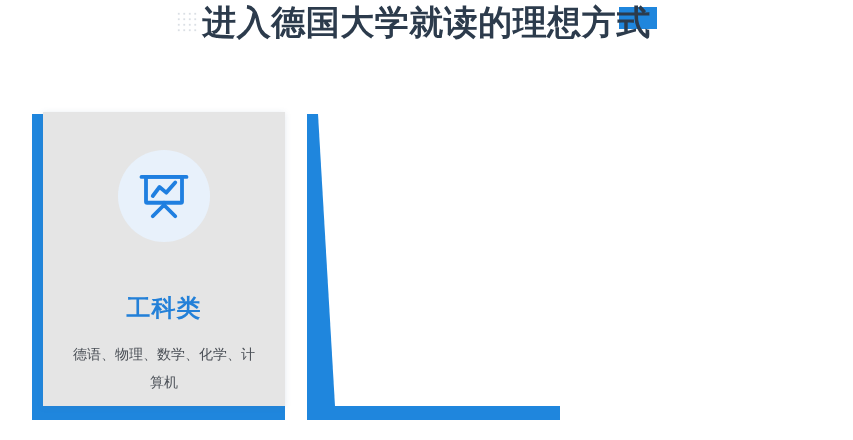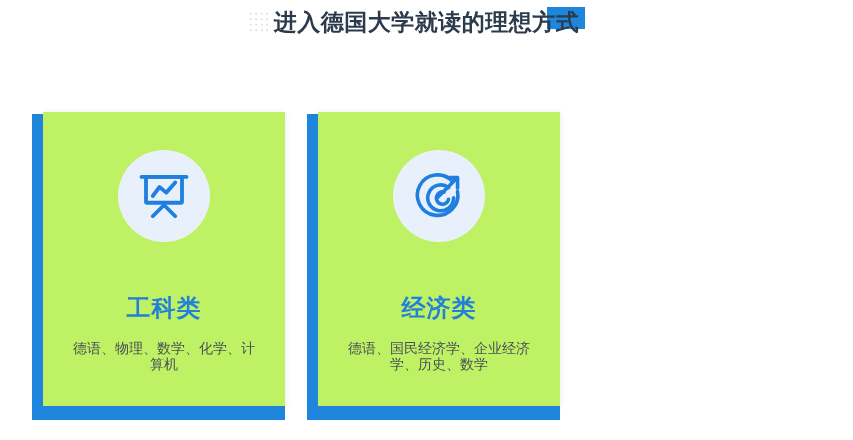--- a/index.html
+++ b/index.html
@@ -55,21 +55,21 @@
     right: -6px;
     top: 3px;
     width: 38px;
     height: 22px;
     background: #1f86dd;
     z-index: 1;
   }
   .page-title {
     position: relative;
     z-index: 2;
-    font-size: 23px;
+    font-size: 34px;
     font-weight: bold;
     color: #2c3b4c;
     letter-spacing: 0.5px;
     font-family: "DejaVu Sans", "Liberation Sans", sans-serif;
   }
 
   
   .cards {
     position: absolute;
     left: 30px;
@@ -97,21 +97,21 @@
     z-index: 1;
     pointer-events: none;
   }
 
   .card-body {
     position: absolute;
     left: 13px;
     top: 2px;
     width: 242px;
     height: 294px;
-    background: #bef264;
+    background: #e5e5e5;
     box-shadow: 0 1px 6px rgba(90,120,160,0.16);
     z-index: 2;
   }
 
   .icon-circle {
     position: absolute;
     left: 50%;
     transform: translateX(-50%);
     top: 38px;
     width: 92px;
@@ -136,21 +136,21 @@
     letter-spacing: 1px;
     font-family: "DejaVu Sans", "Liberation Sans", sans-serif;
   }
   .card-desc {
     position: absolute;
     left: 26px;
     top: 228px;
     width: 190px;
     text-align: center;
     font-size: 14px;
-    line-height: 16px;
+    line-height: 28px;
     color: #4a4f56;
     font-family: "DejaVu Sans", "Liberation Sans", sans-serif;
   }
 </style>
 </head>
 <body>
 
 <div class="header">
   <div class="title-wrap">
     <span class="title-inner">
@@ -184,31 +184,16 @@
       <div class="card-title">工科类</div>
       <div class="card-desc">德语、物理、数学、化学、计算机</div>
     </div>
   </div>
 
   <div class="card c1">
     <svg class="card-accent" viewBox="0 0 256 310">
       <polygon points="2,4 13,4 30,296 2,296" fill="#1f86dd"></polygon>
       <rect x="2" y="296" width="253" height="14" fill="#1f86dd"></rect>
     </svg>
-    <div class="card-body">
-      <div class="icon-circle">
-        <span>
-          <svg width="54" height="54" viewBox="0 0 48 48" fill="none" stroke="#1f7fe0" stroke-width="3.2" stroke-linecap="round" stroke-linejoin="round">
-            <path d="M36 11 A18 18 0 1 0 40.5 20"></path>
-            <path d="M32.5 16.5 A11.5 11.5 0 1 0 37 25.5"></path>
-            <path d="M28.5 20.5 A5.5 5.5 0 1 0 32.5 27"></path>
-            <line x1="22.5" y1="25.5" x2="40" y2="8"></line>
-            <polyline points="31,7.5 40.5,7.5 40.5,17"></polyline>
-          </svg>
-        </span>
-      </div>
-      <div class="card-title">经济类</div>
-      <div class="card-desc">德语、国民经济学、企业经济学、历史、数学</div>
-    </div>
   </div>
 
 
 </div>
 
 </body></html>

